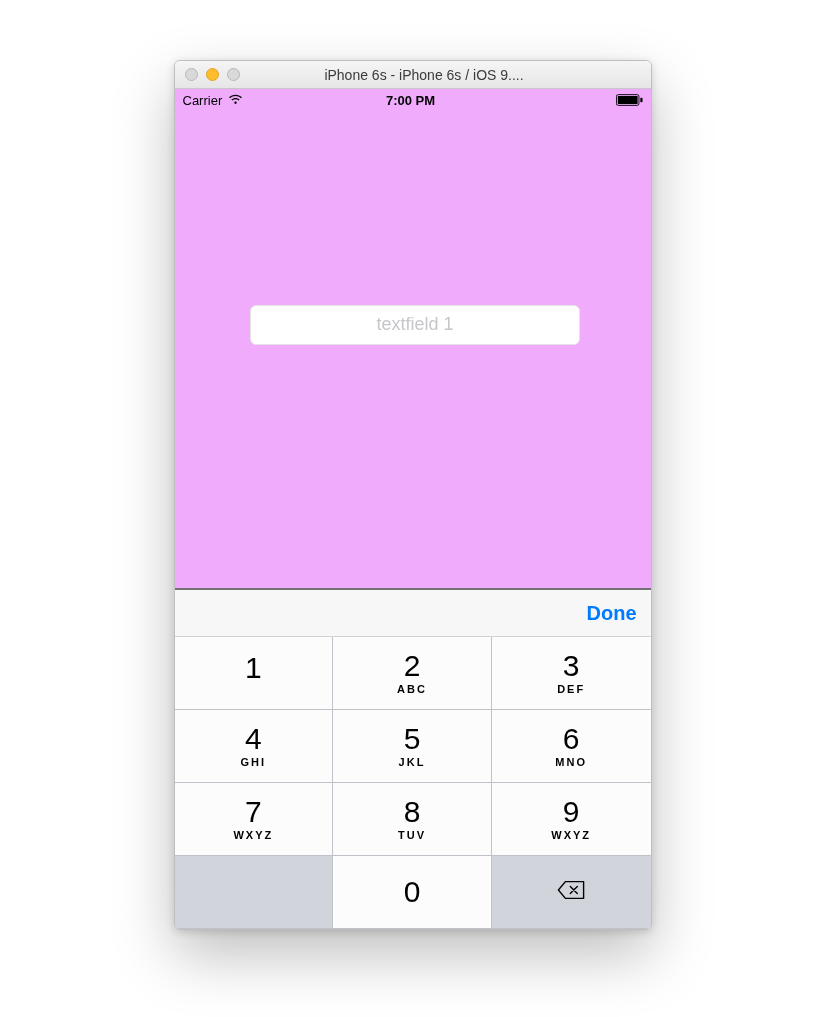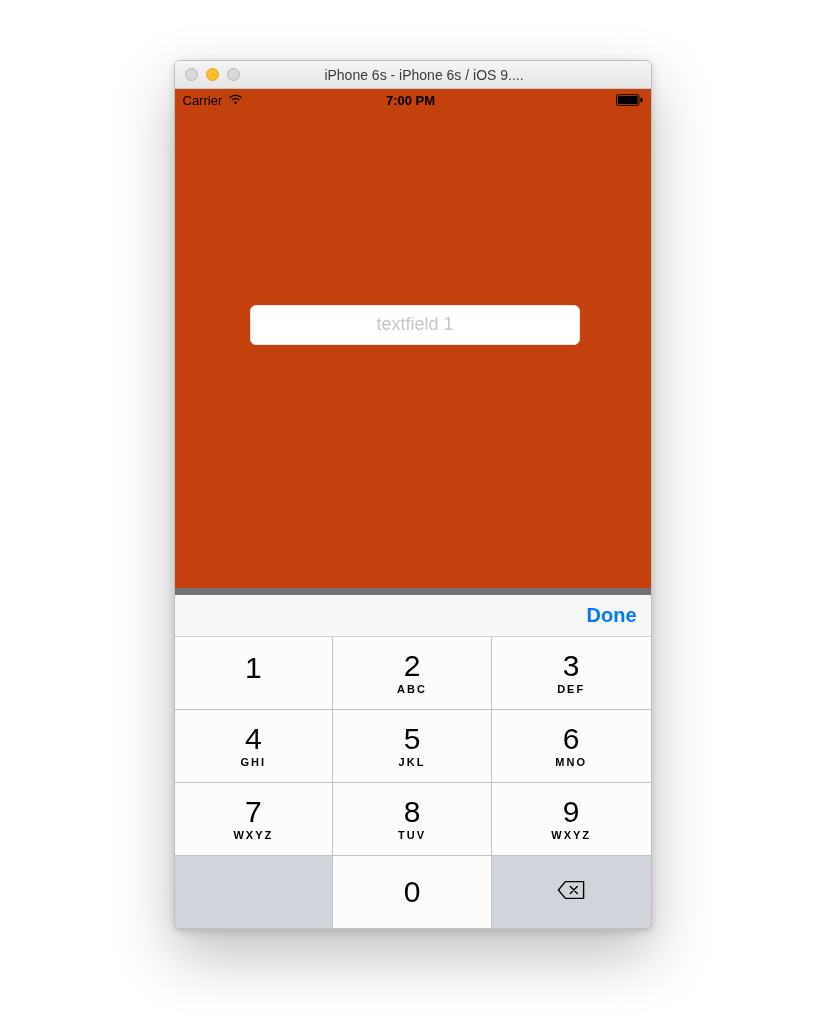--- a/index.html
+++ b/index.html
@@ -36,21 +36,21 @@
     flex: 1; text-align: center;
     font-size: 14px; color: #3b3b3b;
     margin-left: -48px; 
     white-space: nowrap; overflow: hidden; text-overflow: clip;
     padding: 0 4px;
   }
 
   
   .ios-screen {
     height: 840px;
-    background: #c2410c;
+    background: #f0abfc;
     display: flex;
     flex-direction: column;
   }
   .statusbar {
     height: 22px;
     display: flex;
     align-items: center;
     padding: 0 8px;
     position: relative;
     font-size: 13px;
@@ -84,21 +84,21 @@
     color: #000;
     outline: none;
     background: #fff;
   }
   .textfield::placeholder { color: #c7c6cb; font-weight: 300; }
 
   
   .accessory {
     height: 49px;
     background: #f7f7f8;
-    border-top: 7px solid #737373;
+    border-top: 2px solid #737373;
     border-bottom: 1px solid #d2d2d5;
     display: flex;
     align-items: center;
     justify-content: flex-end;
     padding: 0 14px;
   }
   .done-btn {
     background: none; border: none;
     font-size: 20px; font-weight: 600;
     color: #007aff; cursor: pointer;

